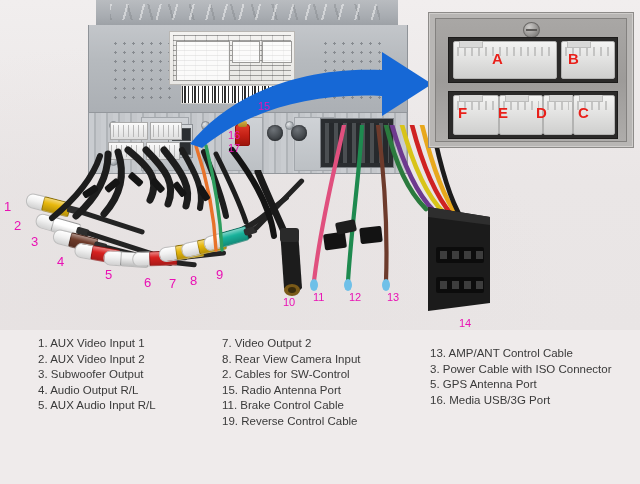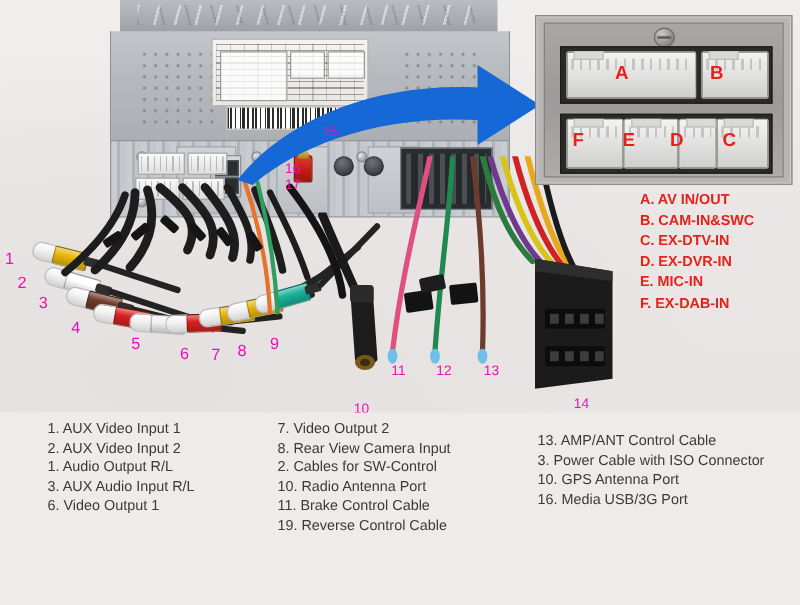--- a/index.html
+++ b/index.html
@@ -357,57 +357,49 @@
     <div id="callout-layer">
         <span class="numlabel" style="left: 4px; top: 200px;">1</span>
         <span class="numlabel" style="left: 14px; top: 219px;">2</span>
         <span class="numlabel" style="left: 31px; top: 235px;">3</span>
         <span class="numlabel" style="left: 57px; top: 255px;">4</span>
         <span class="numlabel" style="left: 105px; top: 268px;">5</span>
         <span class="numlabel" style="left: 144px; top: 276px;">6</span>
         <span class="numlabel" style="left: 169px; top: 277px;">7</span>
         <span class="numlabel" style="left: 190px; top: 274px;">8</span>
         <span class="numlabel" style="left: 216px; top: 268px;">9</span>
-        <span class="numlabel sm" style="left: 283px; top: 322px;">10</span>
+        <span class="numlabel sm" style="left: 283px; top: 297px;">10</span>
         <span class="numlabel sm" style="left: 313px; top: 292px;">11</span>
         <span class="numlabel sm" style="left: 349px; top: 292px;">12</span>
         <span class="numlabel sm" style="left: 387px; top: 292px;">13</span>
         <span class="numlabel sm" style="left: 459px; top: 318px;">14</span>
         <span class="numlabel sm" style="left: 258px; top: 101px;">15</span>
         <span class="numlabel sm" style="left: 228px; top: 130px;">16</span>
         <span class="numlabel sm" style="left: 228px; top: 143px;">17</span>
       </div>
   </div>
 
-  <div class="redlegend">
-    <div class="ritem">A. AV IN/OUT</div>
-    <div class="ritem">B. CAM-IN&amp;SWC</div>
-    <div class="ritem">C. EX-DTV-IN</div>
-    <div class="ritem">D. EX-DVR-IN</div>
-    <div class="ritem">E. MIC-IN</div>
-    <div class="ritem">F. EX-DAB-IN</div>
-  </div>
 
   <div class="lists">
     <div class="col col1">
       <div class="item">1. AUX Video Input 1</div>
       <div class="item">2. AUX Video Input 2</div>
-      <div class="item">1. Audio Output R/L</div>
-      <div class="item">3. AUX Audio Input R/L</div>
-      <div class="item">6. Video Output 1</div>
+      <div class="item">3. Subwoofer Output</div>
+      <div class="item">4. Audio Output R/L</div>
+      <div class="item">5. AUX Audio Input R/L</div>
     </div>
     <div class="col col2">
       <div class="item">7. Video Output 2</div>
       <div class="item">8. Rear View Camera Input</div>
       <div class="item">2. Cables for SW-Control</div>
-      <div class="item">10. Radio Antenna Port</div>
+      <div class="item">15. Radio Antenna Port</div>
       <div class="item">11. Brake Control Cable</div>
       <div class="item">19. Reverse Control Cable</div>
     </div>
     <div class="col col3" style="top:10px;">
       <div class="item">13. AMP/ANT Control Cable</div>
       <div class="item">3. Power Cable with ISO Connector</div>
-      <div class="item">10. GPS Antenna Port</div>
+      <div class="item">5. GPS Antenna Port</div>
       <div class="item">16. Media USB/3G Port</div>
     </div>
   </div>
 
 </div>
 
 </body></html>

